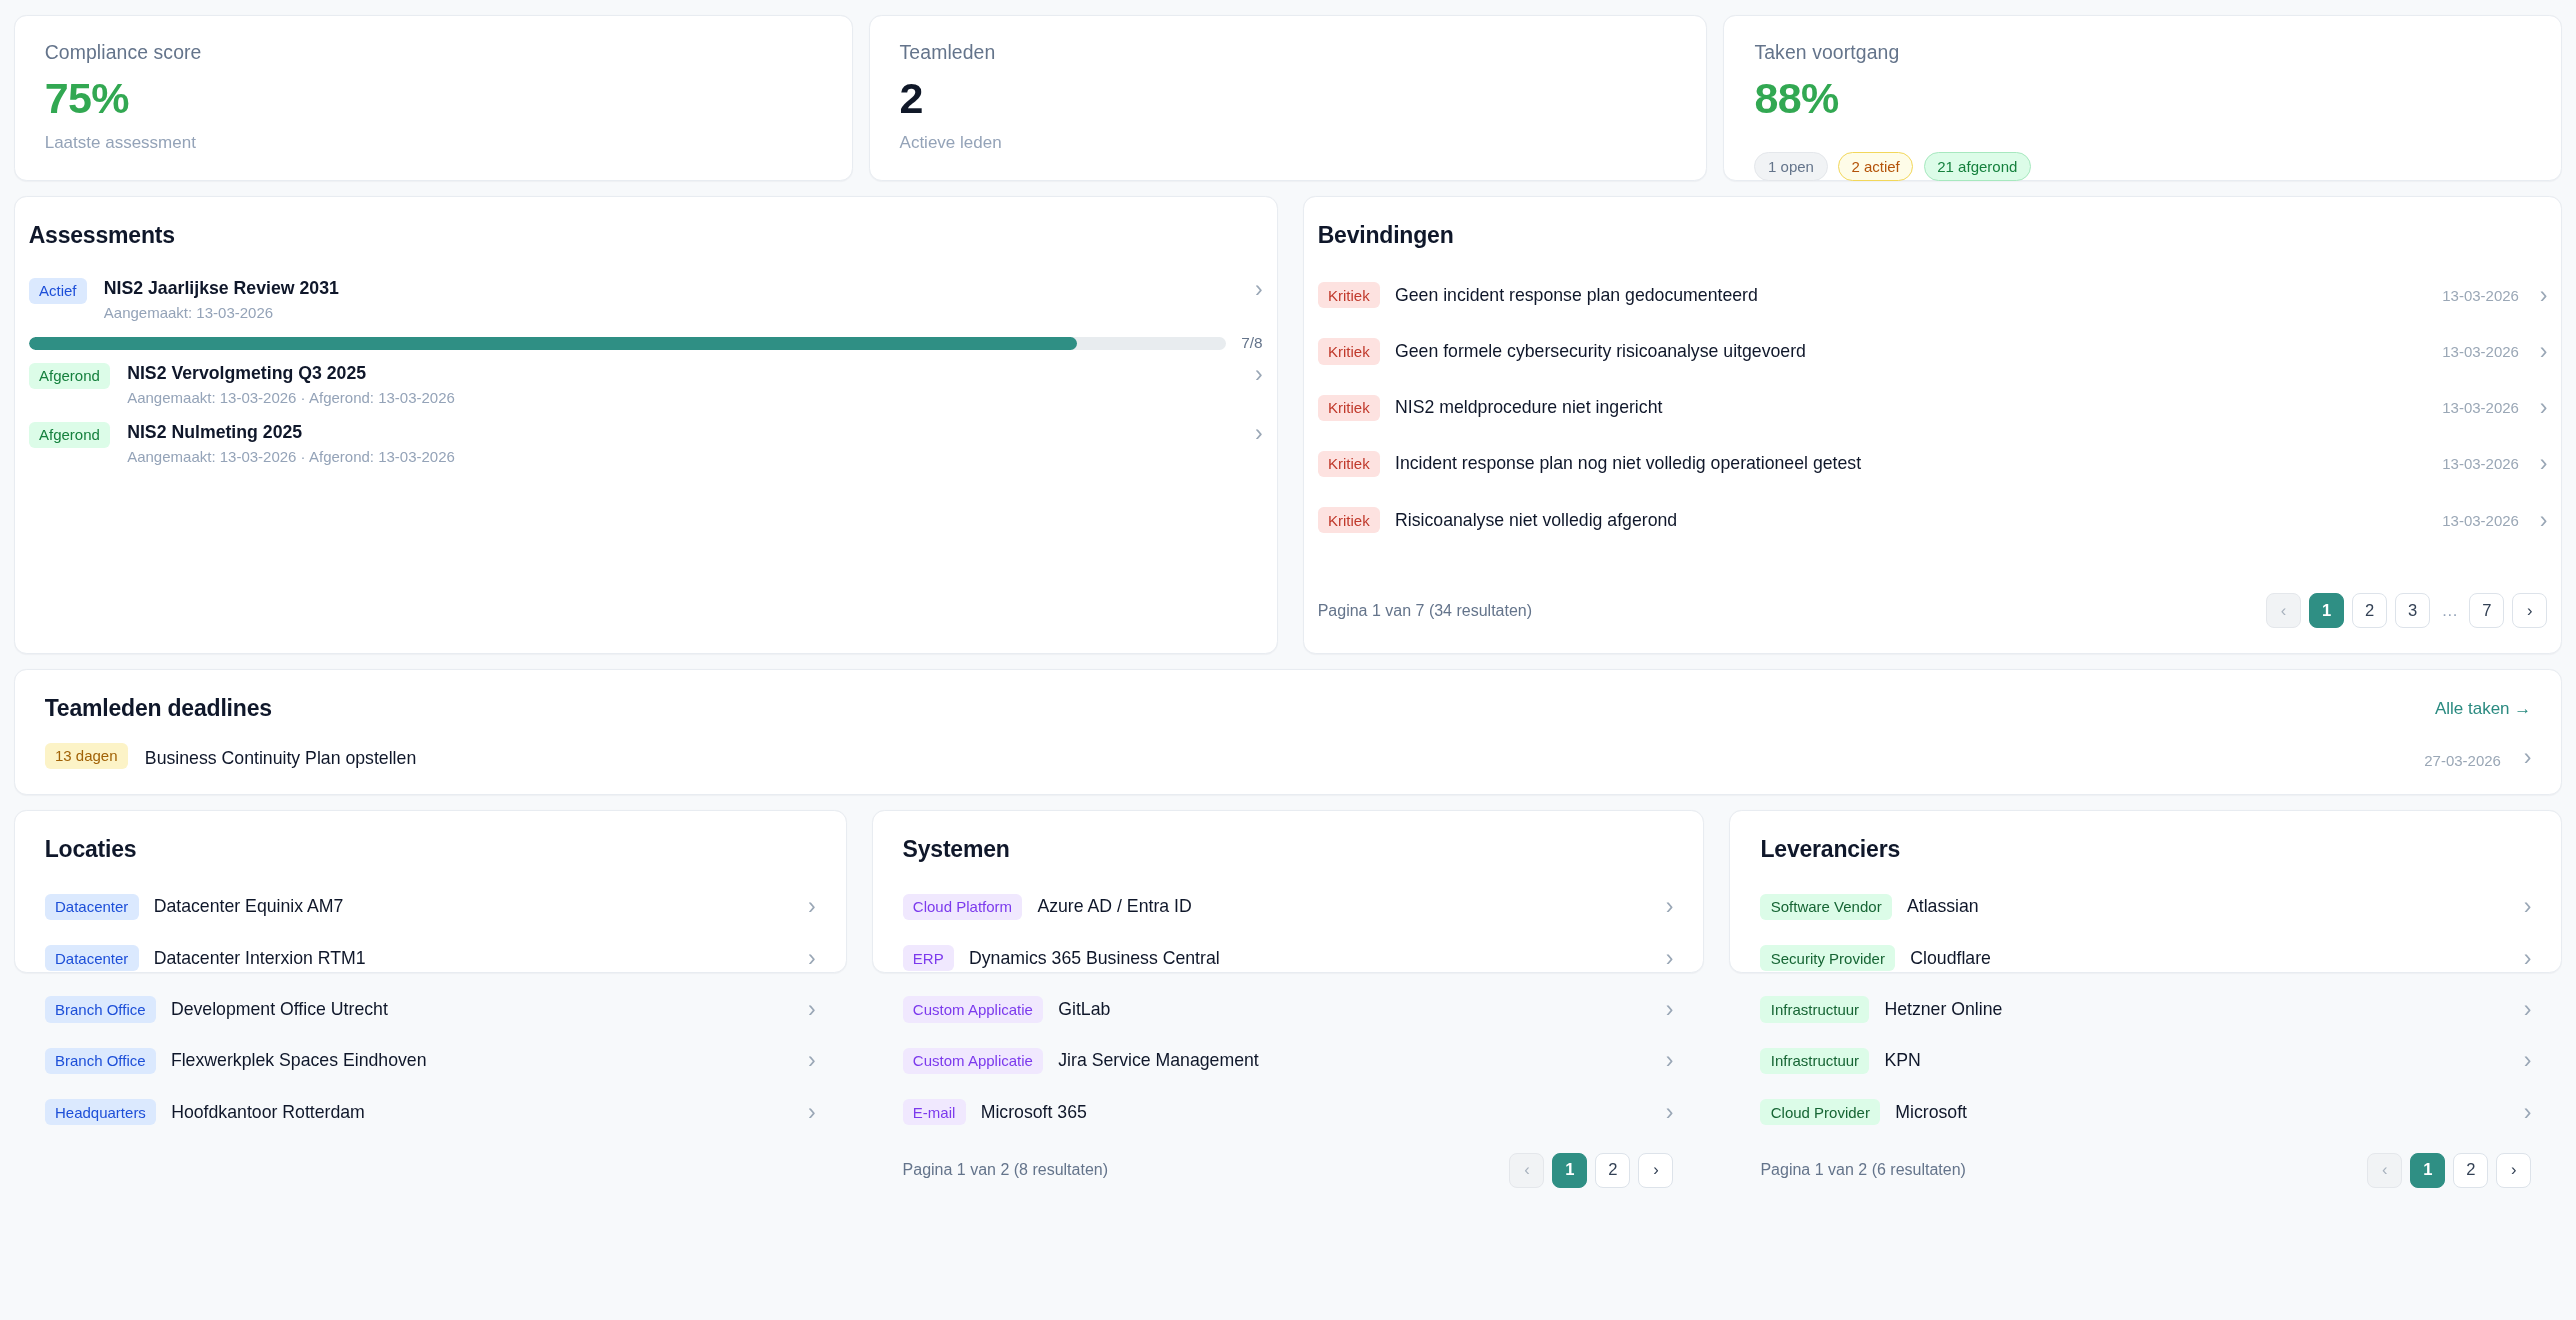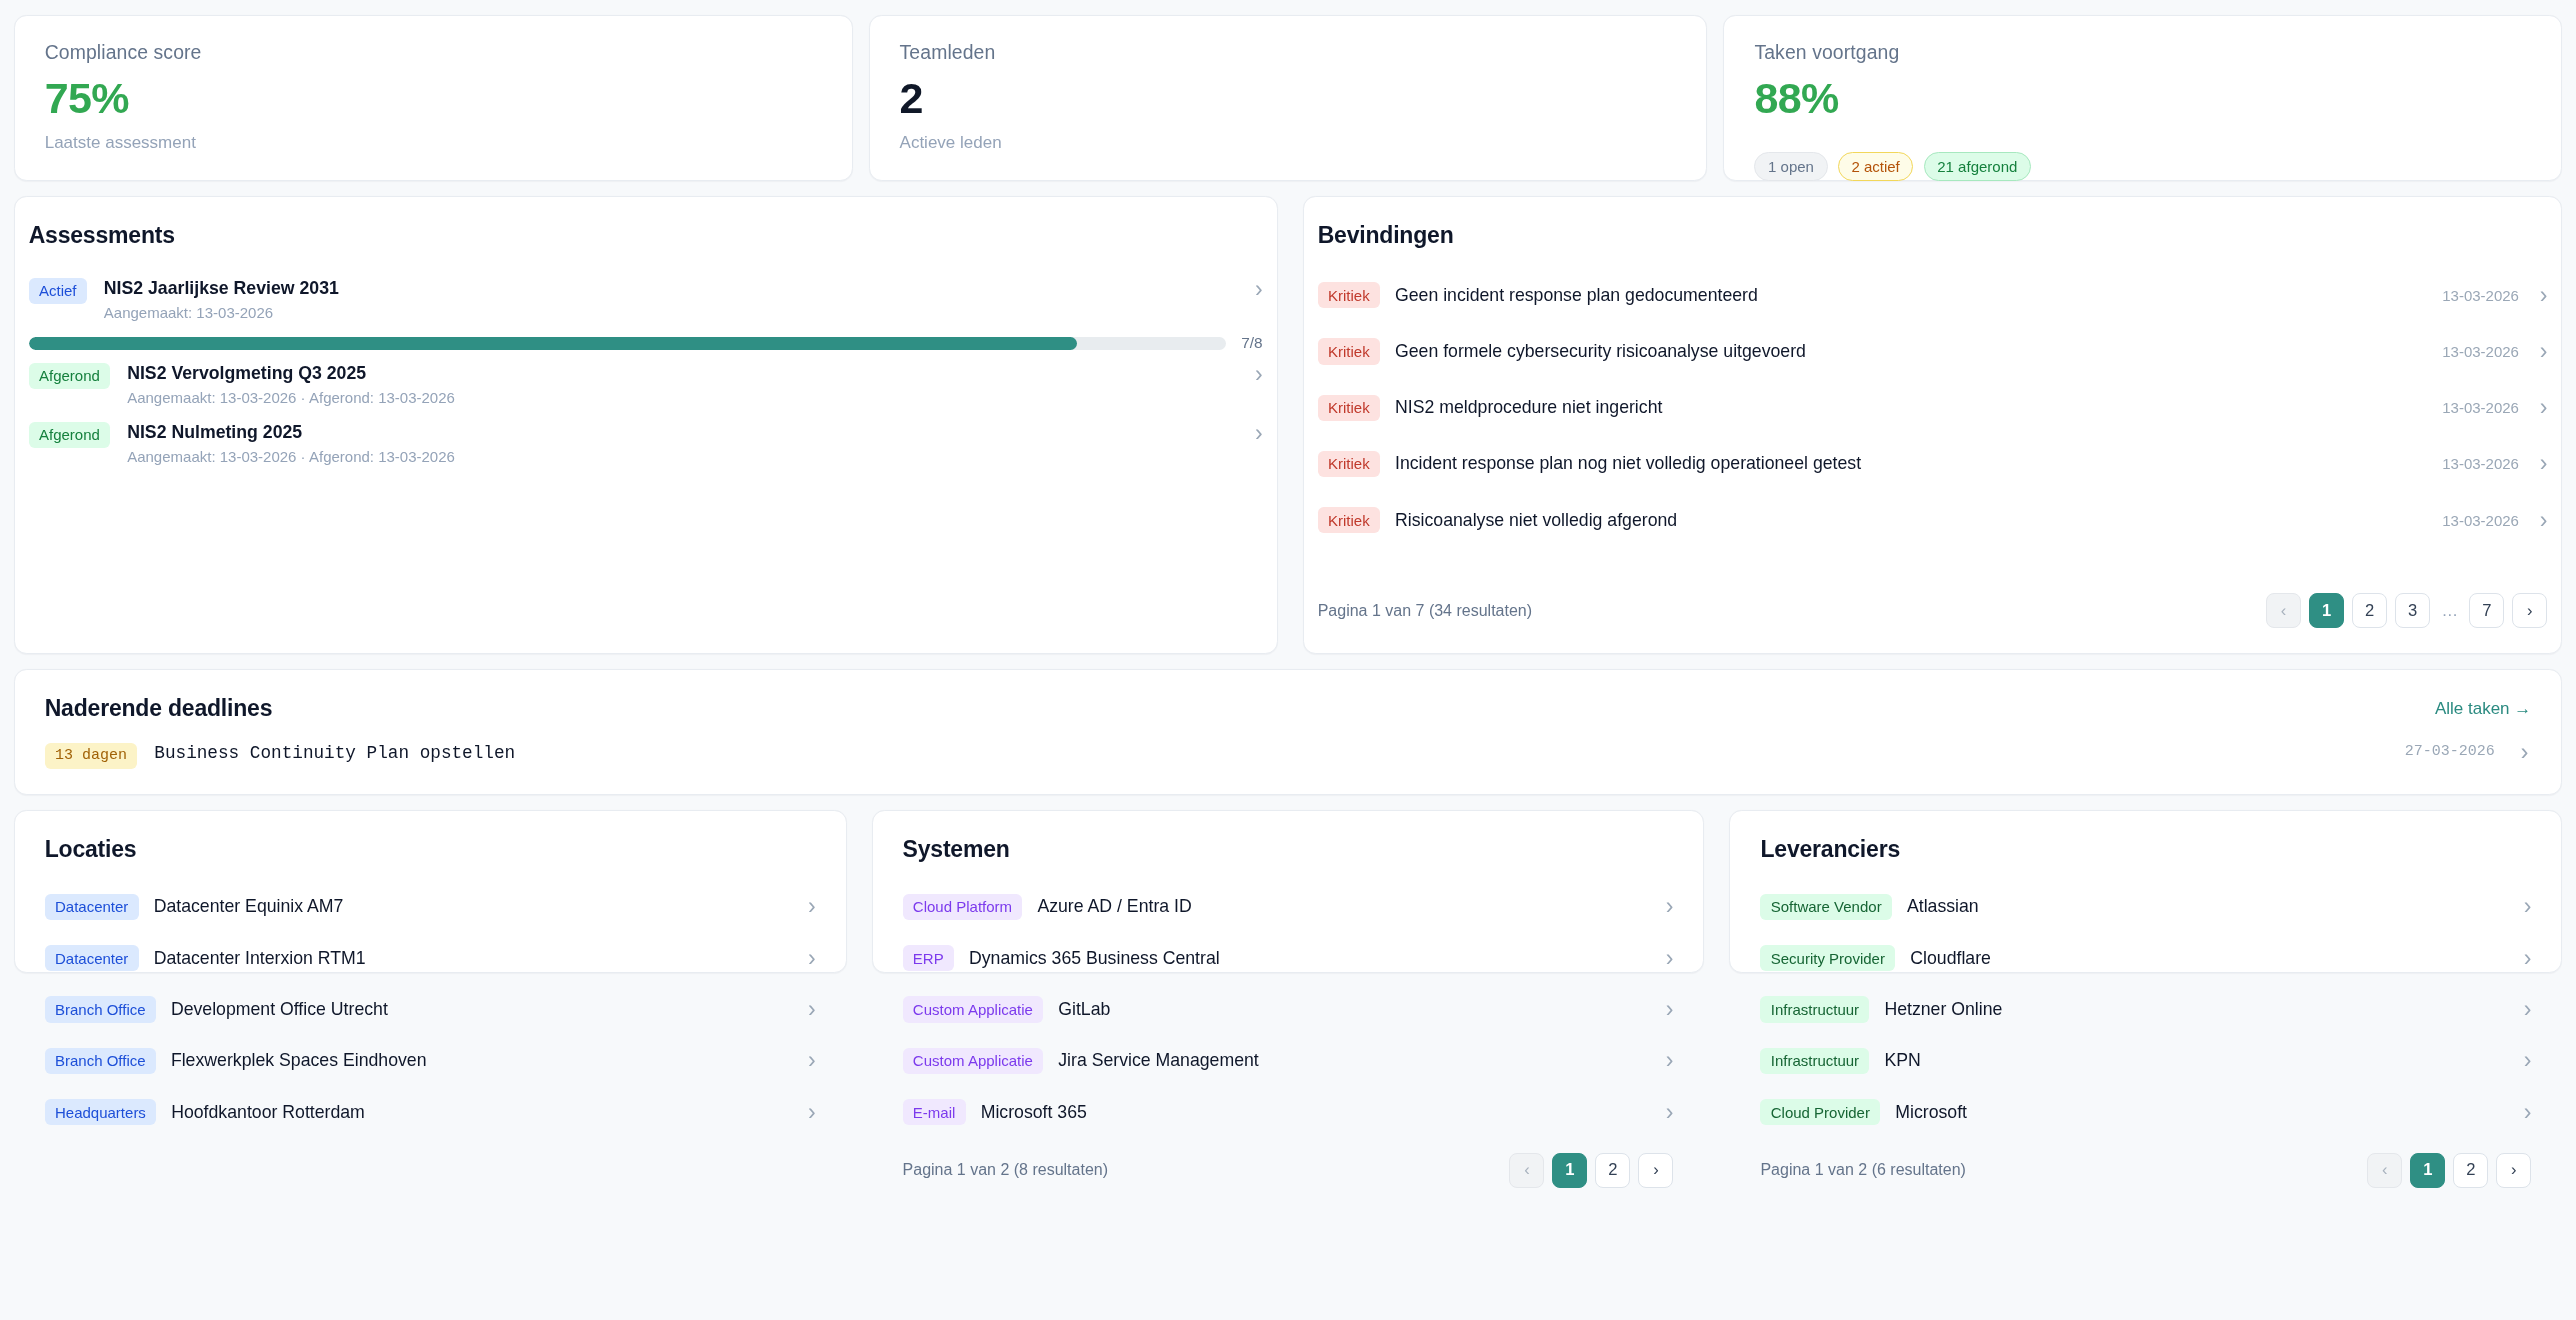--- a/index.html
+++ b/index.html
@@ -93,21 +93,21 @@
     border: 1.1px solid #DDE3EA; background: #FFFFFF;
     display: flex; align-items: center; justify-content: center;
     font-size: 16.6px; color: #334155; padding: 0 8px; cursor: pointer;
   }
   .pg.active { background: #2F8F84; border-color: #2F8F84; color: #FFFFFF; font-weight: bold; }
   .pg.disabled { background: #F1F3F5; border-color: #E4E7EB; color: #A8B2BE; }
   .pg.dots { border-color: transparent; background: transparent; color: #94A3B8; min-width: 19.4px; padding: 0 2.3px; }
 
   
   .deadline-card { padding: 25px 30px; }
-  .d-row { display: flex; align-items: flex-start; gap: 17px; margin-top: 20.6px; font-family: Liberation Mono, monospace; }
+  .d-row { display: flex; align-items: flex-end; gap: 17px; margin-top: 20.6px; }
   .d-title { font-size: 17.7px; color: #0F172A; flex: 1; }
   .d-date { font-size: 15px; color: #9AA7B6; white-space: nowrap; }
 
   
   .bot-row { display: flex; gap: 25px; flex: 1; min-height: 0; border-radius: 10px; }
   .bot-card { flex: 1; display: flex; flex-direction: column; padding: 25px 30px; }
   .b-row { display: flex; align-items: center; gap: 15px; padding: 12.6px 0; }
   .b-name { font-size: 17.7px; color: #0F172A; flex: 1; min-width: 0; }
 </style>
 </head>
@@ -237,21 +237,21 @@
             <button class="pg">7</button>
             <button class="pg">›</button>
           </div>
       </div>
     </div>
 
   </div>
 
   <div class="card deadline-card">
     <div class="panel-head">
-      <div class="panel-title">Naderende deadlines</div>
+      <div class="panel-title">Teamleden deadlines</div>
       <a class="link-all" href="#">Alle taken →</a>
     </div>
     <div id="deadlines-list">
         <div class="d-row">
           <span class="badge yellow">13 dagen</span>
           <div class="d-title">Business Continuity Plan opstellen</div>
           <div class="d-date">27-03-2026</div>
           <span class="chev">›</span>
         </div>
       </div>

